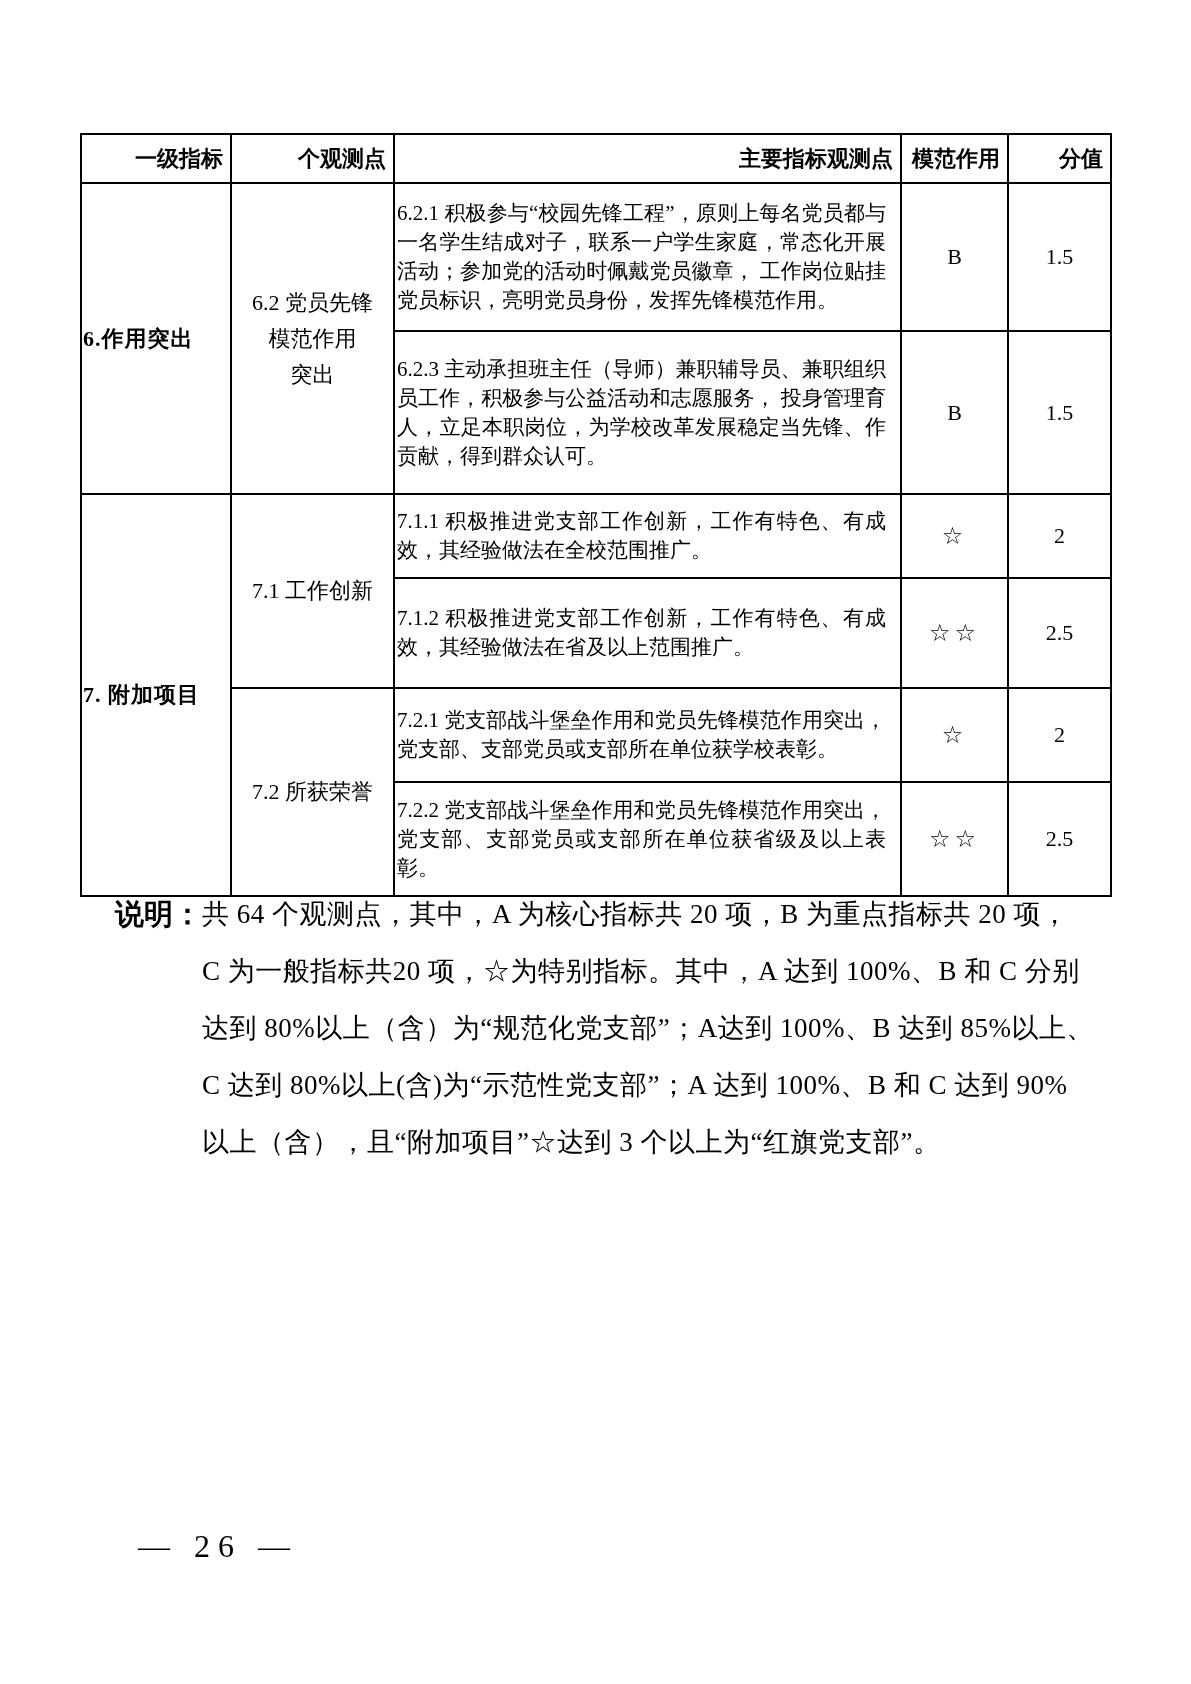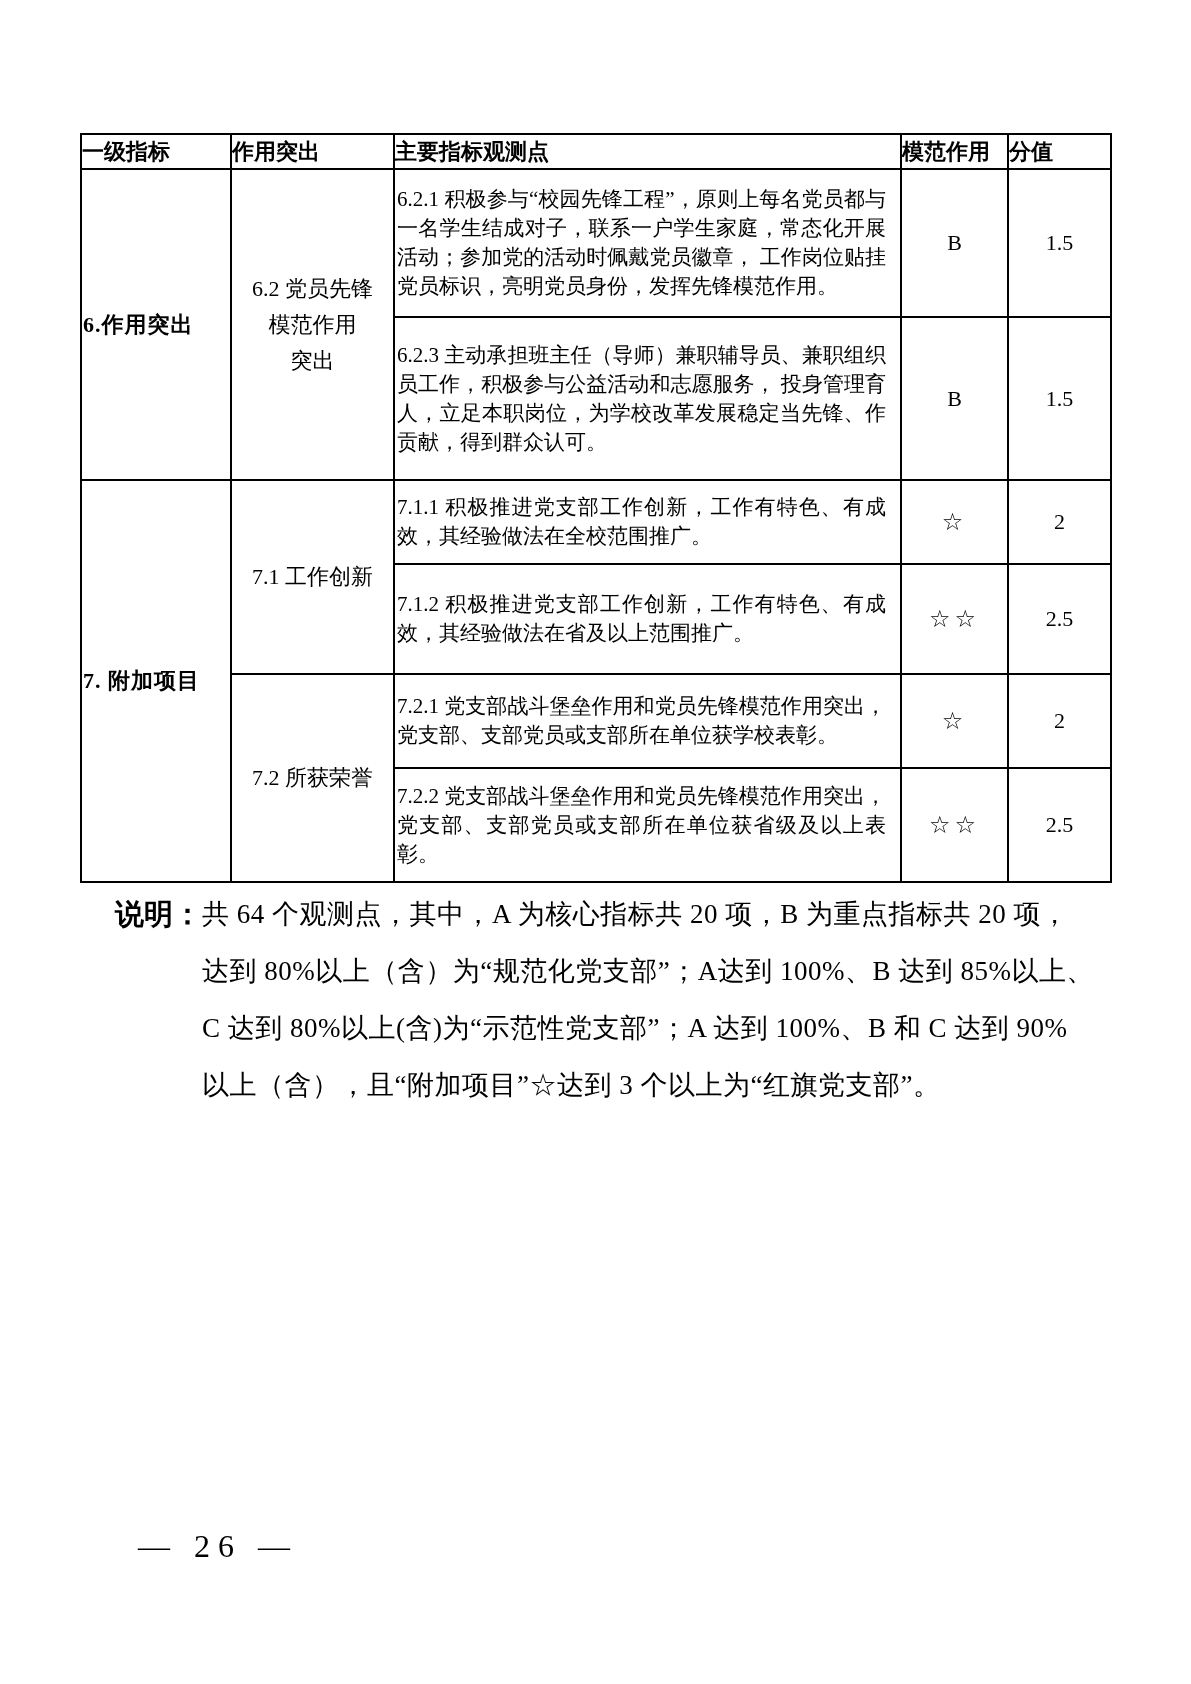--- a/index.html
+++ b/index.html
@@ -25,22 +25,22 @@
   .indicator-table th, .indicator-table td {
     border:2px solid #000;
     vertical-align:middle;
     overflow:hidden;
   }
   .indicator-table th {
     font-family:"Liberation Sans","DejaVu Sans",sans-serif;
     font-weight:bold;
     font-size:22px;
     height:33px;
-    text-align:left;
-    padding:0;
+    text-align:right;
+    padding:7px;
   }
   .cell-center {
     text-align:center;
     font-size:22px;
     padding:0 4px;
   }
   .cell-level1 {
     font-size:22px;
     letter-spacing:1px;
     font-weight:bold;
@@ -106,21 +106,21 @@
       <colgroup>
         <col style="width:150px">
         <col style="width:163px">
         <col style="width:507px">
         <col style="width:107px">
         <col style="width:103px">
       </colgroup>
       <tbody>
           <tr>
         <th>一级指标</th>
-        <th>作用突出</th>
+        <th>个观测点</th>
         <th>主要指标观测点</th>
         <th>模范作用</th>
         <th>分值</th>
       </tr>
 
       <tr style="height:148px">
         <td rowspan="2" class="cell-level1">6.作用突出</td>
         <td rowspan="2" class="cell-level2">
           <div>6.2 党员先锋</div>
           <div>模范作用</div>
@@ -164,20 +164,21 @@
         <td class="cell-center cell-score">2.5</td>
       </tr>
     </tbody>
       </table>
   </div>
 
   <div class="note">
     <div class="note-label">说明：</div>
     <div class="note-lines">
       <div class="note-line">共 64 个观测点，其中，A 为核心指标共 20 项，B 为重点指标共 20 项，</div>
+      <div class="note-line">C 为一般指标共20 项，☆为特别指标。其中，A 达到 100%、B 和 C 分别</div>
       <div class="note-line">达到 80%以上（含）为“规范化党支部”；A达到 100%、B 达到 85%以上、</div>
       <div class="note-line">C 达到 80%以上(含)为“示范性党支部”；A 达到 100%、B 和 C 达到 90%</div>
       <div class="note-line">以上（含），且“附加项目”☆达到 3 个以上为“红旗党支部”。</div>
     </div>
   </div>
 
   <div class="footer-page-number">— 26 —</div>
 
 </div>
 

